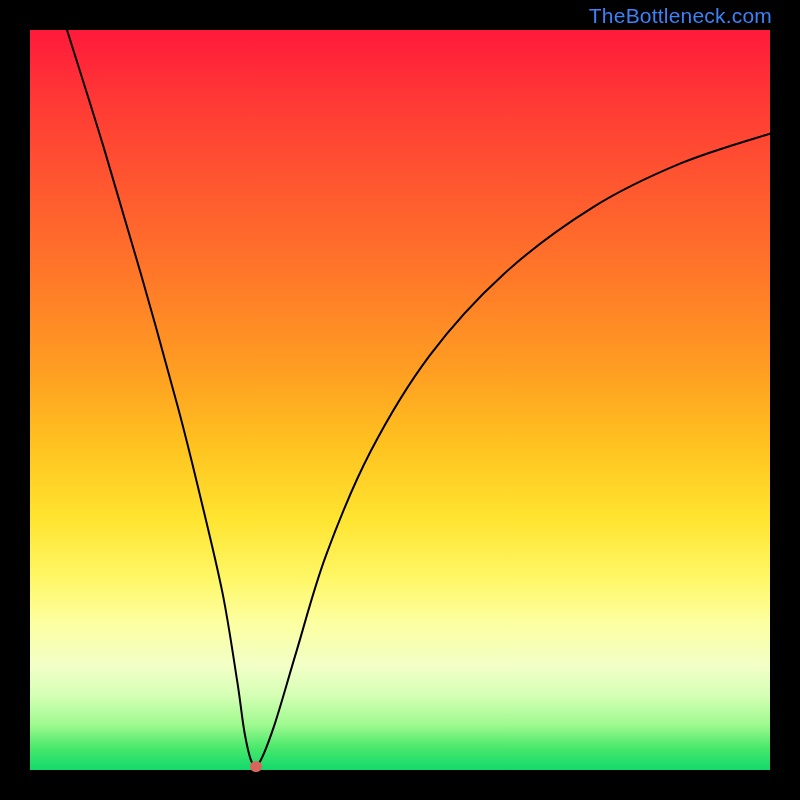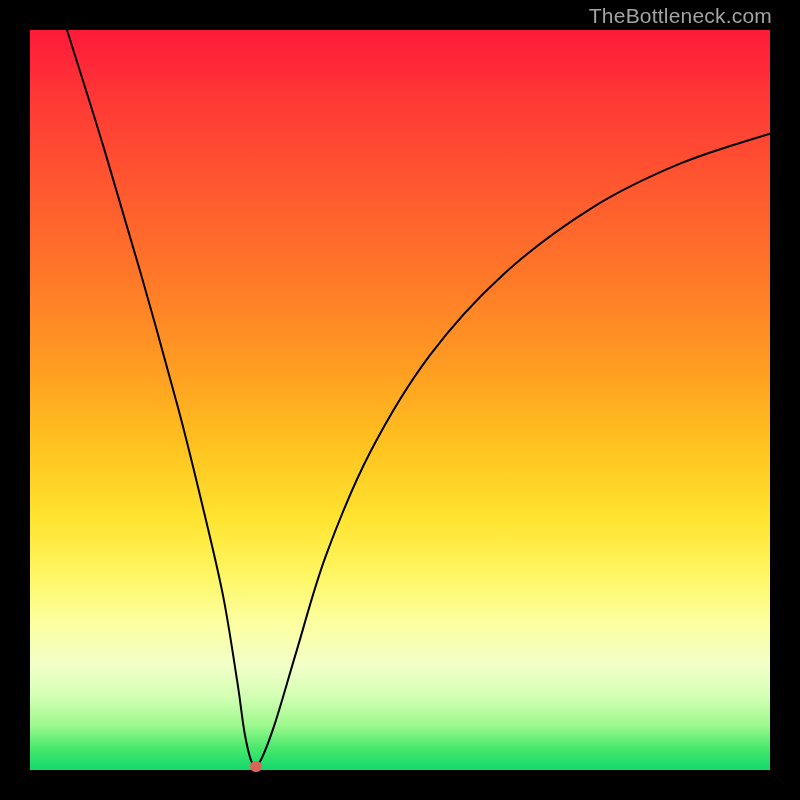--- a/index.html
+++ b/index.html
@@ -14,21 +14,21 @@
   .frame {
     position: relative;
     width: 800px;
     height: 800px;
     background: #000;
   }
   .watermark {
     position: absolute;
     top: 4px;
     right: 28px;
-    color: #a3a3a3;
+    color: #3b82f6;
     font-size: 21px;
     font-weight: 500;
     letter-spacing: 0.2px;
     z-index: 3;
   }
   .plot {
     position: absolute;
     left: 30px;
     top: 30px;
     width: 740px;

